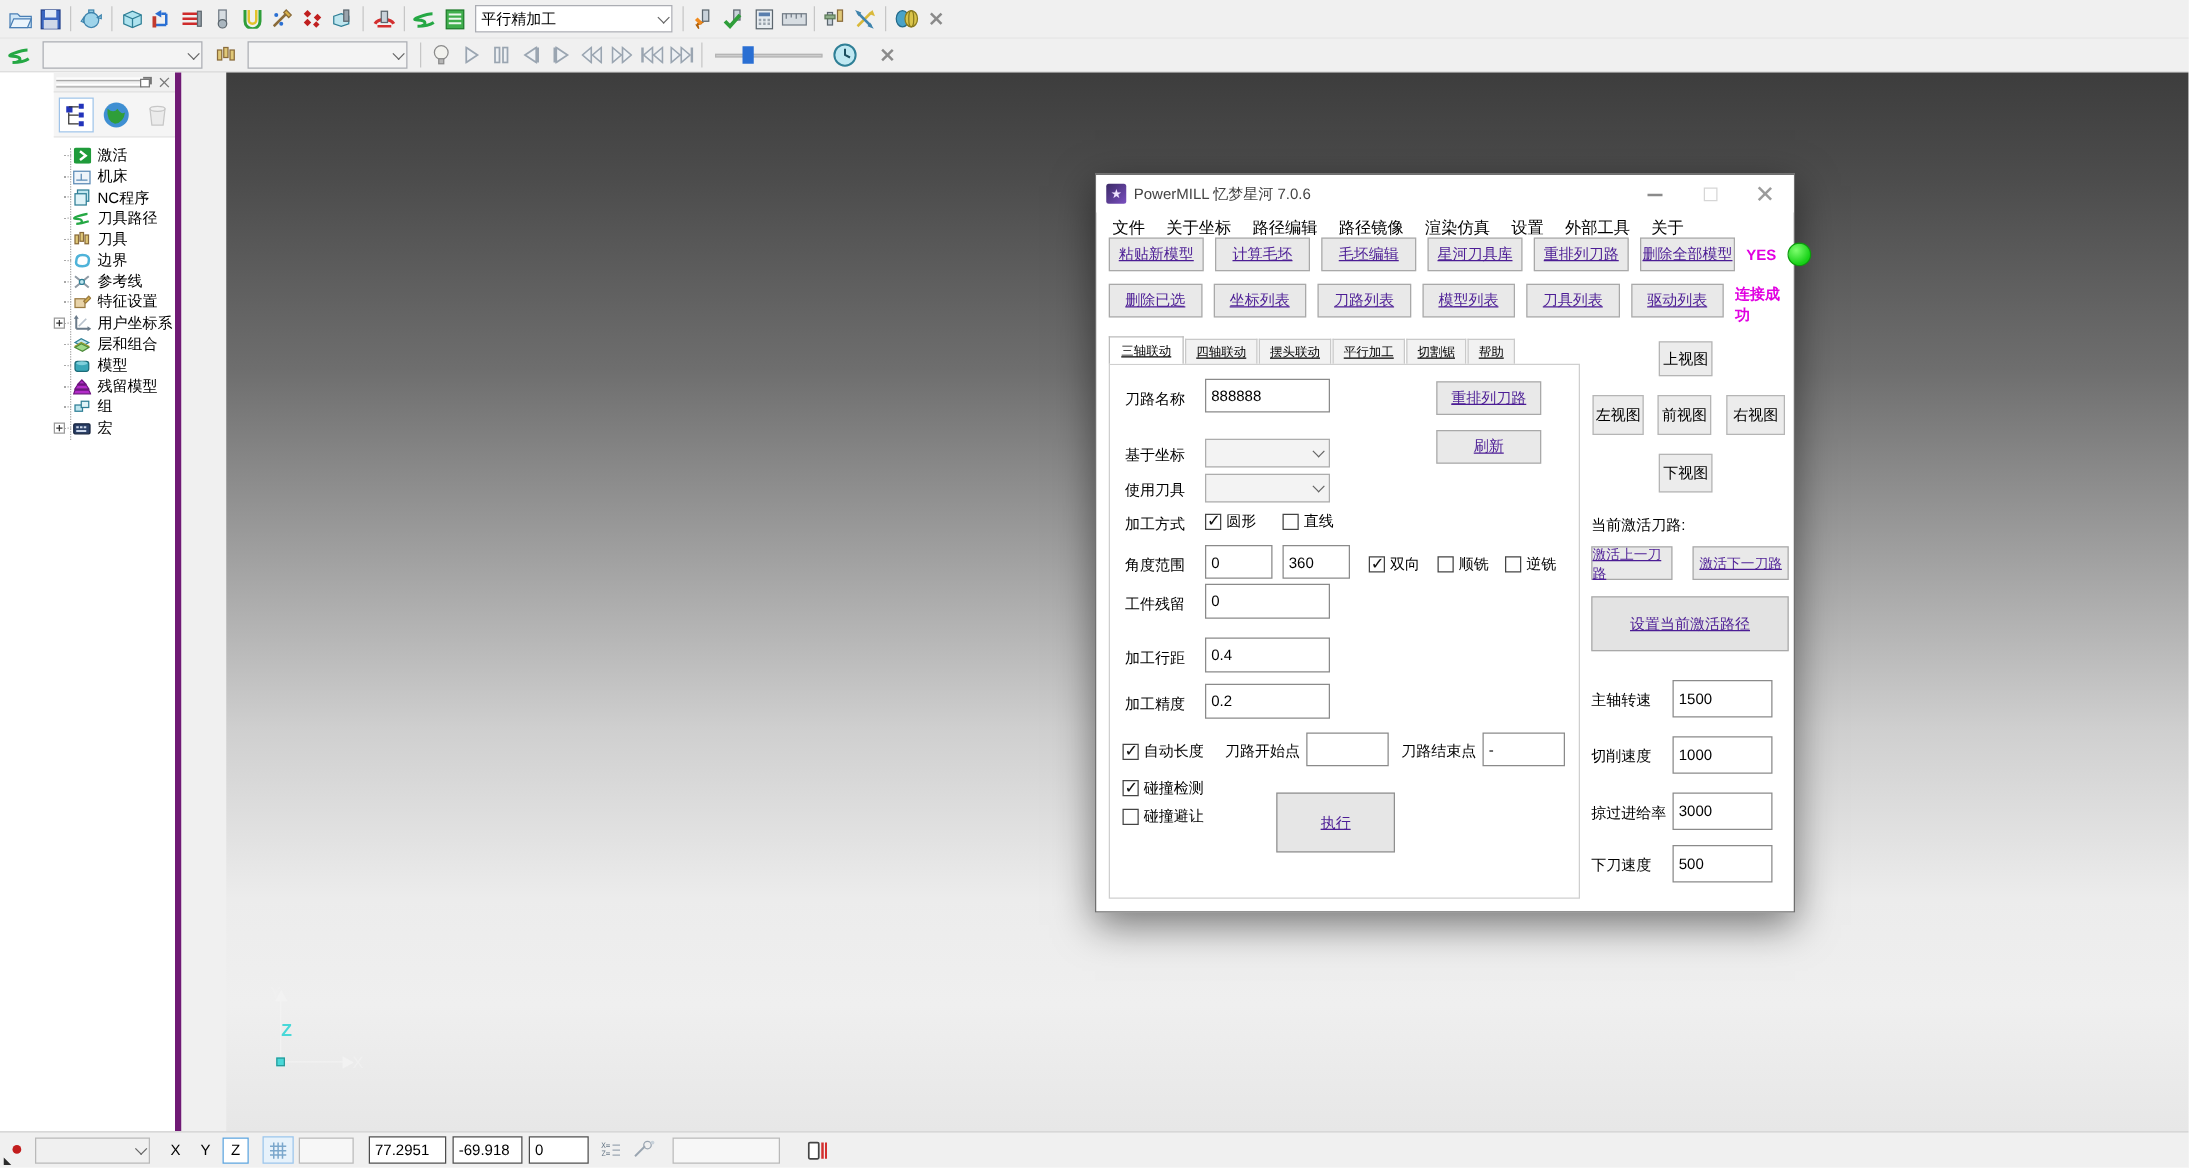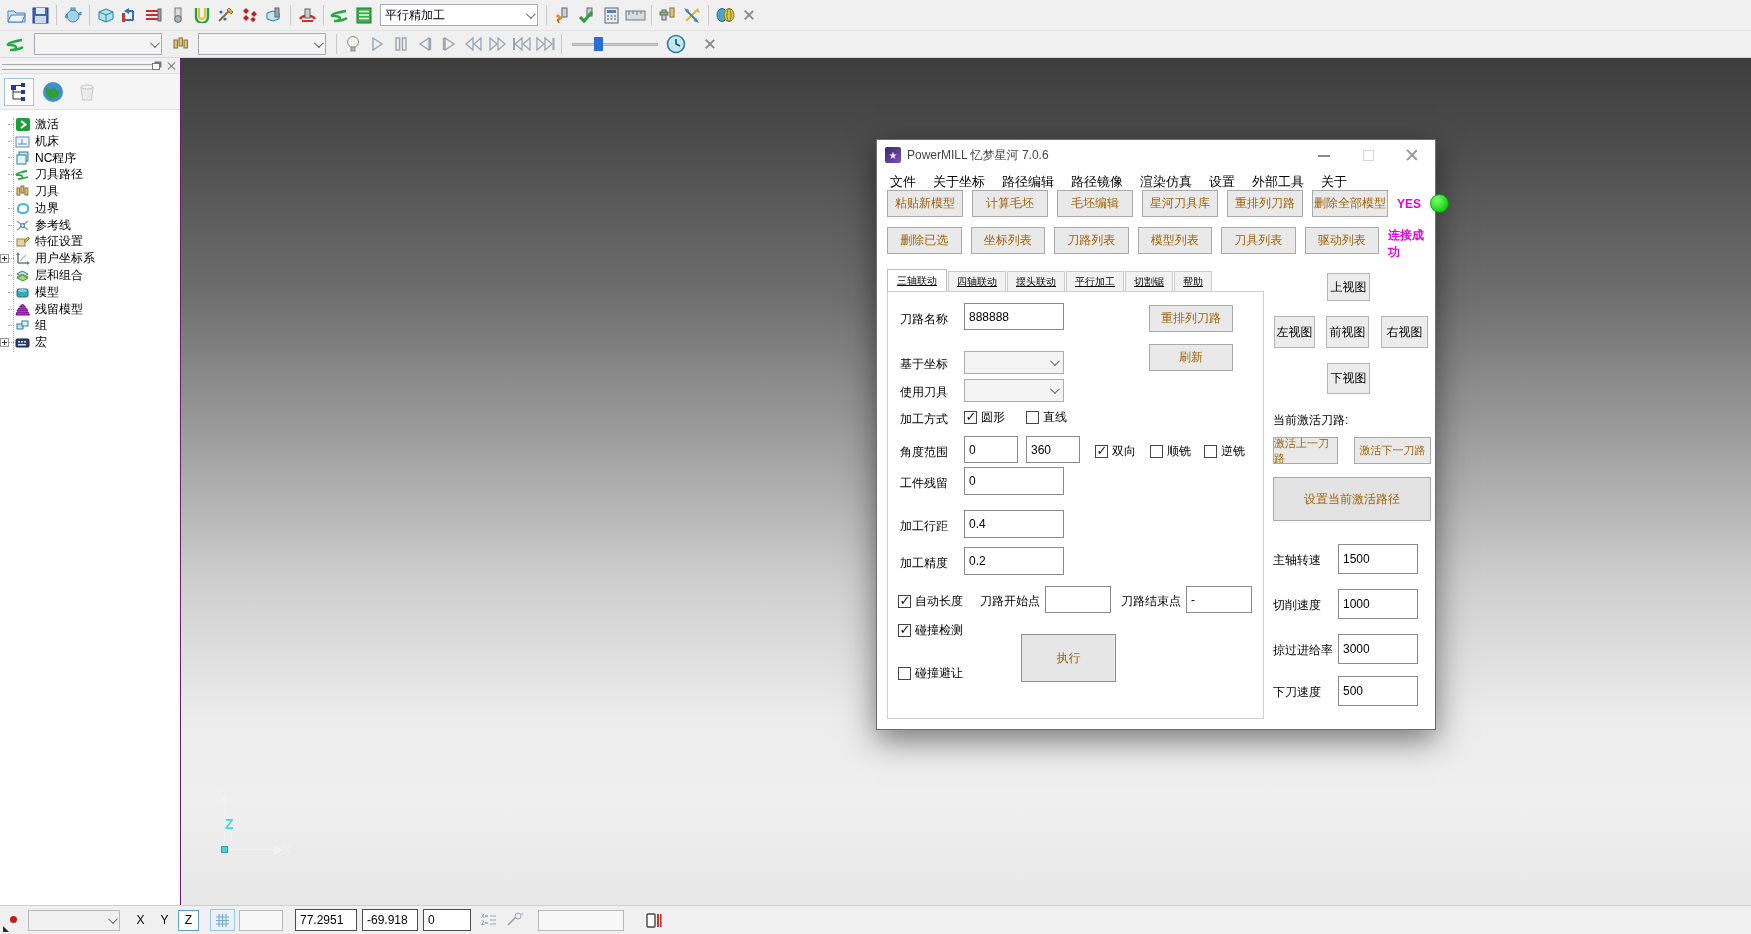--- a/index.html
+++ b/index.html
@@ -18,21 +18,21 @@
   .combo .cv { flex:1; overflow:hidden; white-space:nowrap; }
   .chev { width:7px; height:7px; border-right:1.5px solid #646464; border-bottom:1.5px solid #646464; transform:rotate(45deg) translateY(-2px); flex:none; margin-left:6px; }
   .xglyph { position:relative; width:10px; height:10px; }
   .xglyph::before,.xglyph::after { content:""; position:absolute; left:4px; top:-1px; width:1.6px; height:12px; background:#8a8a8a; }
   .xglyph::before { transform:rotate(45deg);} .xglyph::after { transform:rotate(-45deg);}
   .slider { width:86px; height:16px; position:relative; margin:0 6px; }
   .slider .track { position:absolute; left:0; right:0; top:7px; height:3px; background:#cdcdcd; border:1px solid #b5b5b5; }
   .slider .thumb { position:absolute; left:22px; top:1px; width:9px; height:14px; background:#2a6fd3; }
 
   
-  .explorer { position:absolute; left:0; top:58px; width:181px; bottom:29px; background:#fff; border-right:1px solid #701a75; }
+  .explorer { position:absolute; left:0; top:58px; width:145px; bottom:29px; background:#fff; border-right:5px solid #701a75;padding-left:43px; }
   .pheader { height:16px; background:#f0f0f0; border-bottom:1px solid #e0e0e0; position:relative; }
   .grip { position:absolute; left:2px; right:26px; top:4px; height:3px; border-top:1px solid #fff; border-bottom:1px solid #a8a8a8; }
   .grip2 { top:9px; }
   .pbtns { position:absolute; right:2px; top:2px; display:flex; gap:4px; }
   .pbtn { width:12px; height:12px; display:flex; align-items:center; justify-content:center; }
   .dockico { width:8px; height:7px; border:1px solid #777; background:#fff; box-shadow:2px -2px 0 -0.5px #777; }
   .smallx { position:relative; width:8px; height:8px; }
   .smallx::before,.smallx::after { content:""; position:absolute; left:3.2px; top:-1px; width:1.4px; height:10px; background:#777; }
   .smallx::before{transform:rotate(45deg);} .smallx::after{transform:rotate(-45deg);}
   .ptabs { height:36px; background:#f5f5f5; border-bottom:1px solid #e3e3e3; display:flex; align-items:center; padding-left:4px; gap:4px; }
@@ -65,21 +65,21 @@
   .dtitle .ttext { color:#444; font-size:12px; }
   .wbtns { margin-left:auto; display:flex; gap:30px; padding-right:8px; }
   .wbtn { width:14px; height:14px; position:relative; }
   .min-g::before { content:""; position:absolute; left:1px; right:1px; top:7px; height:1.5px; background:#8b8b8b; }
   .max-g::before { content:""; position:absolute; left:2px; top:2px; width:9px; height:9px; border:1px solid #d6d6d6; }
   .close-g::before,.close-g::after { content:""; position:absolute; left:6px; top:0px; width:1.5px; height:14px; background:#9b9b9b; }
   .close-g::before{transform:rotate(45deg);} .close-g::after{transform:rotate(-45deg);}
   .dmenu { height:23px; display:flex; align-items:center; gap:17px; padding-left:13px; font-size:13px; }
   .dmenu span { cursor:default; }
   .btnrow { position:absolute; left:10px; display:flex; gap:9px; }
-  .wbutton { background:#e9e9e9; border:1px solid #a9a9a9; font-size:12px; display:flex; align-items:center; justify-content:center; cursor:default; color:#a16207; }
+  .wbutton { background:#e9e9e9; border:1px solid #a9a9a9; font-size:12px; display:flex; align-items:center; justify-content:center; cursor:default; color:#4c1d95;text-decoration:underline; }
   .btnrow .wbutton { width:76px; height:27px; }
   .magenta { color:#e100e1; font-weight:bold; font-size:12px; }
   .gdot { width:19px; height:19px; border-radius:50%; background:radial-gradient(circle at 35% 30%,#7dff6e,#17d117 70%); border:1px solid #0c9c0c; }
 
   .tabs { position:absolute; left:10px; top:131px; display:flex; font-size:10px;text-decoration:underline; }
   .tab { padding:3px 8px 2px; border:1px solid #c9c9c9; border-bottom:none; background:#f2f2f2; margin-right:1px; }
   .tab.active { background:#fff; position:relative; padding:4px 9px 3px; top:-2px; border-color:#bcbcbc; z-index:2; }
   .tabpanel { position:absolute; left:10px; top:151px; width:377px; height:428px; border:1px solid #cfcfcf; background:#fff; }
 
   .flabel { position:absolute; font-size:12px; white-space:nowrap; }
@@ -689,21 +689,21 @@
         </label>
       <span class="flabel" style="left:92px; top:301px;">刀路开始点</span>
       <input class="tinput" style="left: 157px; top: 294px; width: 66px; height: 27px;" value="">
       <span class="flabel" style="left:233px; top:301px;">刀路结束点</span>
       <input class="tinput" style="left: 298px; top: 294px; width: 66px; height: 27px;" value="-">
 
       <label class="checkline" style="left:10px; top:330px;">
           <span class="checkbox checked"></span>
           <span>碰撞检测</span>
         </label>
-      <label class="checkline" style="left:10px; top:373px;">
+      <label class="checkline" style="left:10px; top:353px;">
           <span class="checkbox"></span>
           <span>碰撞避让</span>
         </label>
 
       <span class="wbutton" style="position:absolute; left:133px; top:342px; width:95px; height:48px; border-color:#8f8f8f; background:#e6e6e6;">执行</span>
     </div>
 
     <span class="viewbtn" style="left:450px; top:133px; width:43px; height:28px;">上视图</span>
     <span class="viewbtn" style="left:397px; top:176px; width:41px; height:32px;">左视图</span>
     <span class="viewbtn" style="left:449px; top:176px; width:43px; height:32px;">前视图</span>

